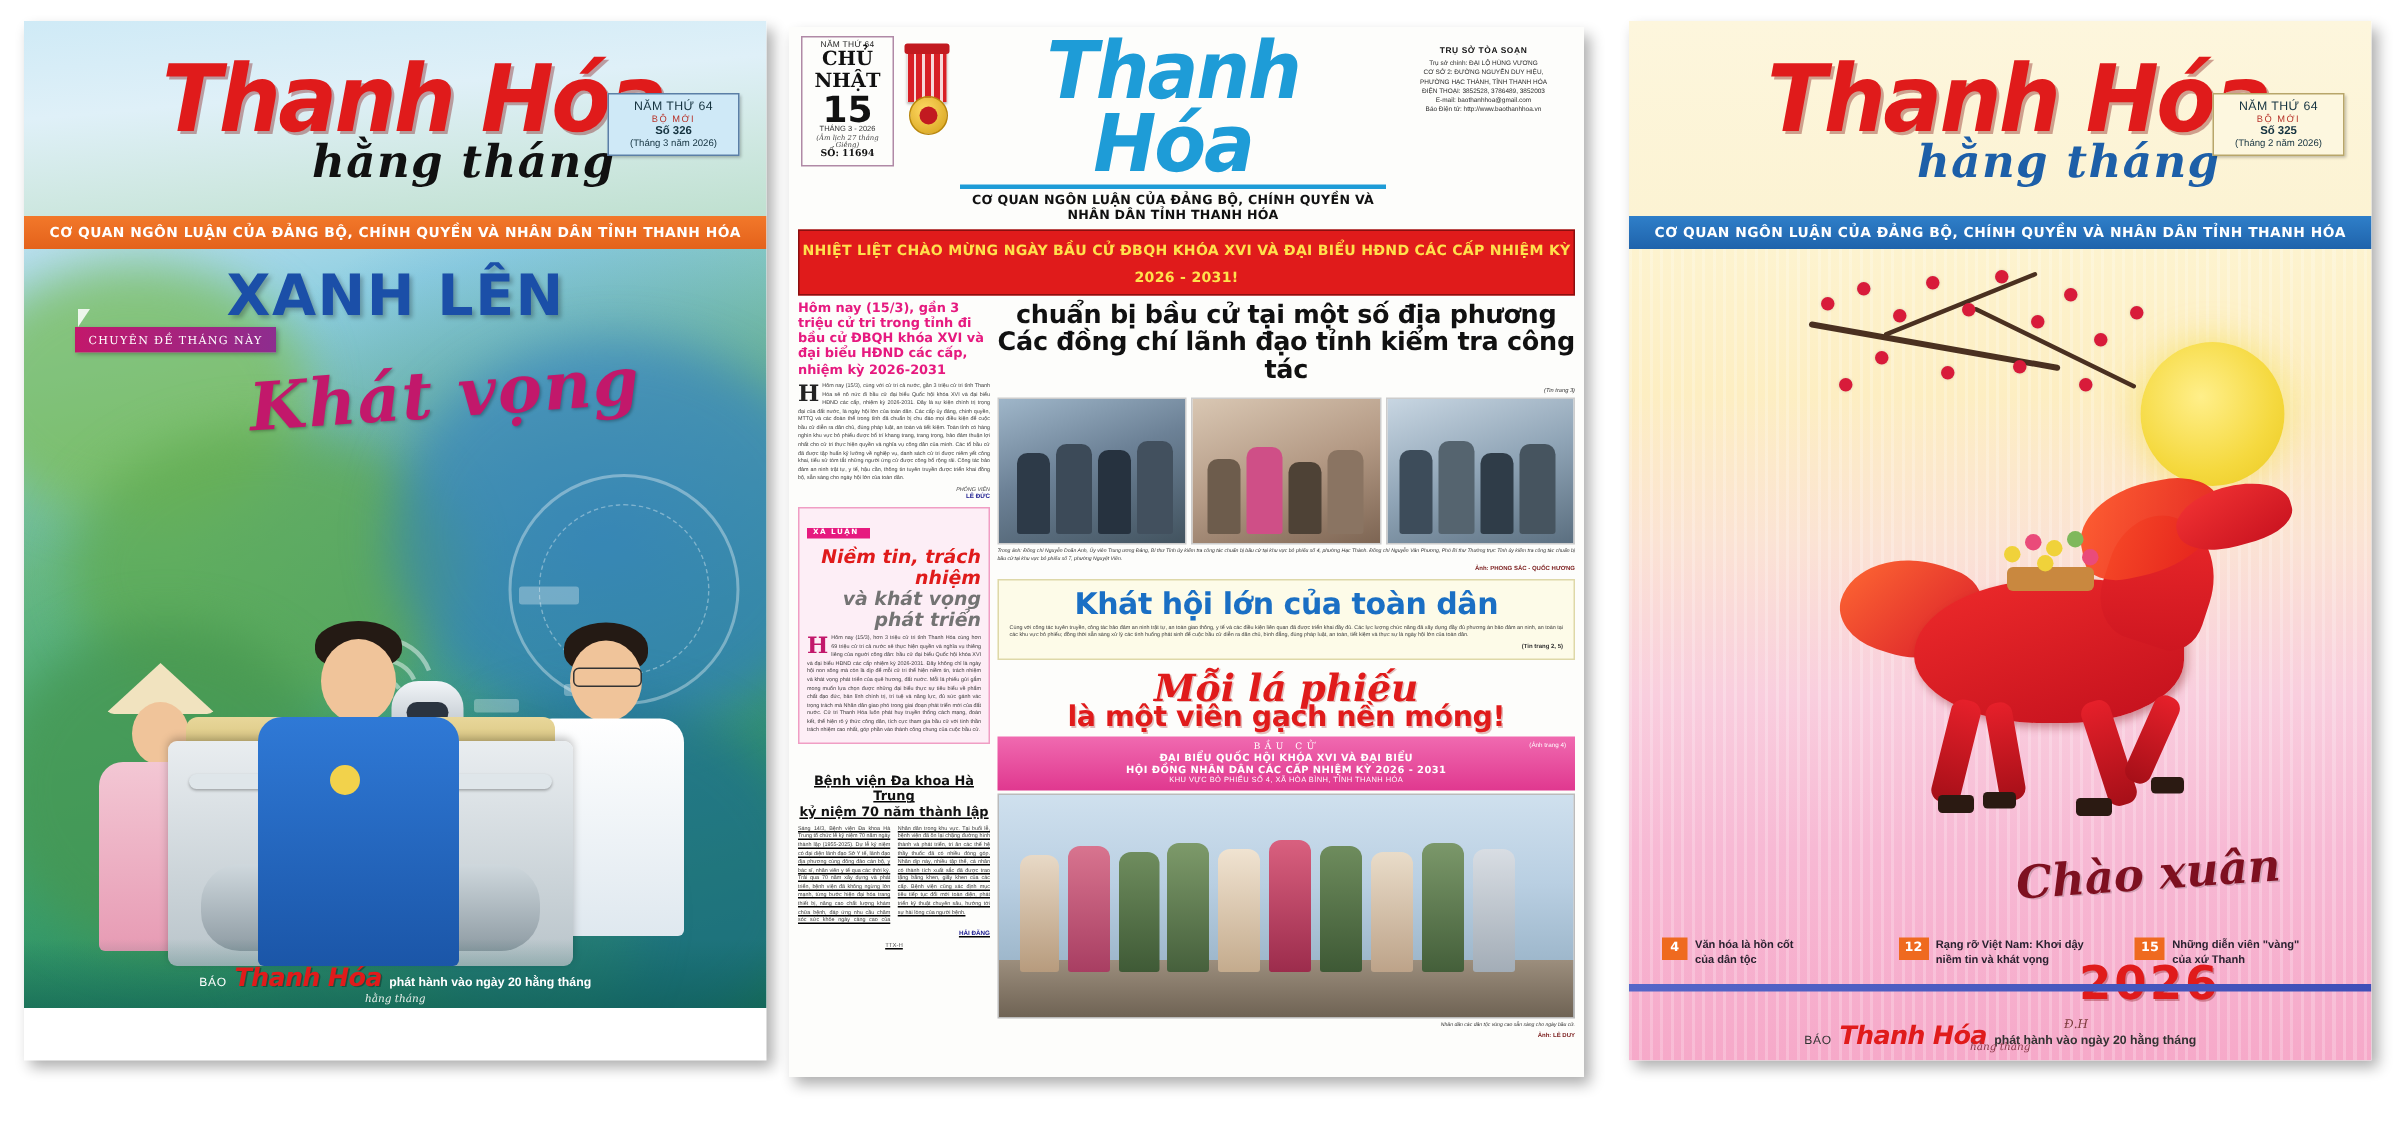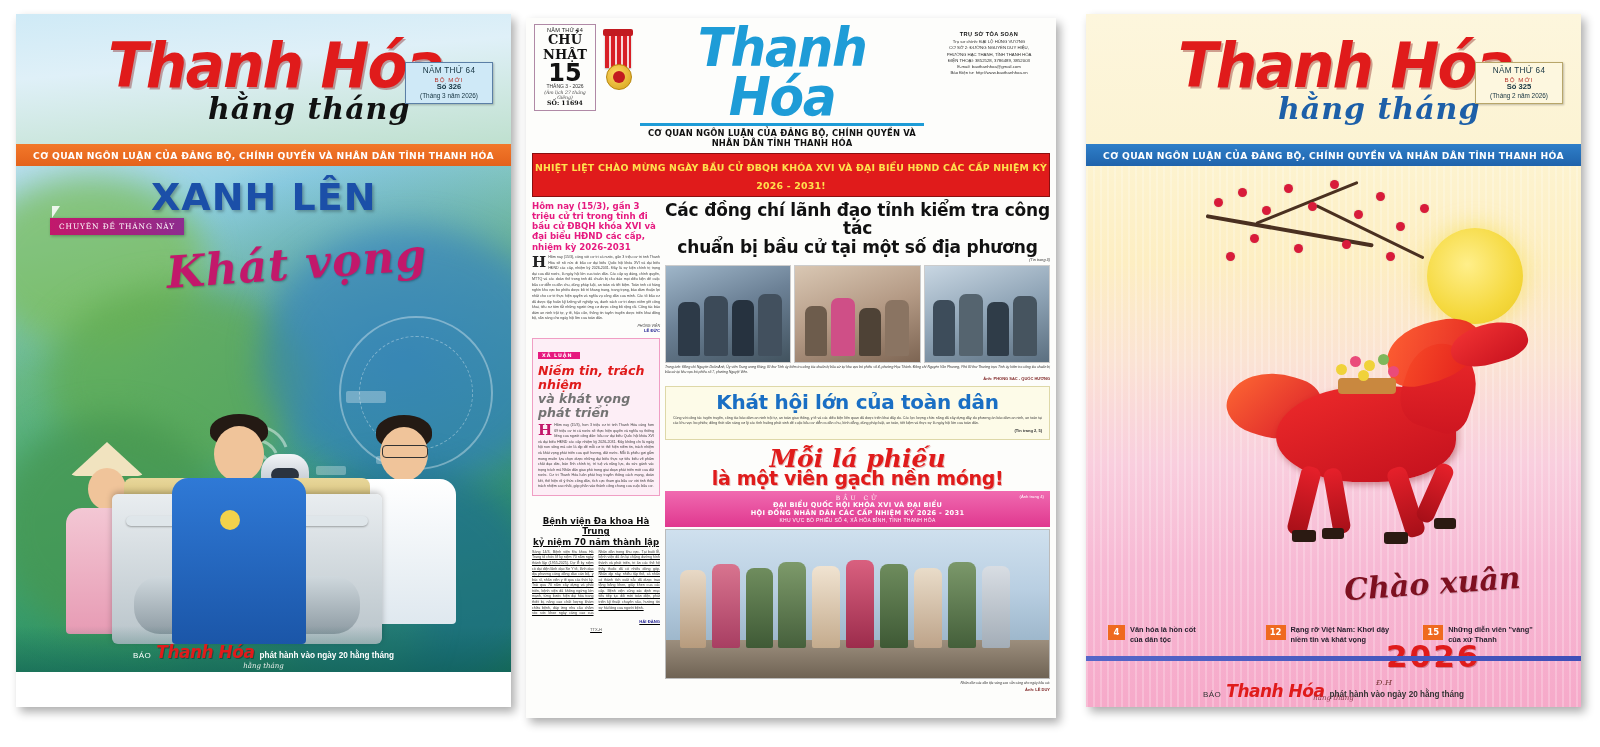--- a/index.html
+++ b/index.html
@@ -178,21 +178,21 @@
   .ph1{background:linear-gradient(160deg,#9fb6c9,#6c8196 45%,#42535f);}
   .ph2{background:linear-gradient(160deg,#d9c7b3,#b49a85 50%,#7d6553);}
   .ph3{background:linear-gradient(160deg,#c8d6e2,#8fa4b6 50%,#5b6f80);}
   .ph-fig{position:absolute;bottom:6px;border-radius:7px 7px 2px 2px;}
   .caption{font-size:3.4px;line-height:1.5;color:#333;font-style:italic;margin-top:2px;text-align:justify;}
   .credit{text-align:right;font-size:4px;font-weight:bold;color:#7a1d1d;margin-top:1px;}
   .editorial-box{border:1px solid #f09ec4;background:#fdeef6;padding:4px 5px 5px;margin-top:5px;}
   .xaluan{display:inline-block;background:#e6197f;color:#fff;font-size:4.8px;letter-spacing:1px;
      padding:1px 7px 1px 4px;font-family:"DejaVu Sans",sans-serif;font-weight:bold;}
   .ed-title{font-family:"DejaVu Sans",sans-serif;font-weight:bold;font-style:italic;font-size:12.6px;
-     line-height:1.12;color:#e01b1b;text-align:left;margin:3px 0 3px;}
+     line-height:1.12;color:#e01b1b;text-align:right;margin:3px 0 3px;}
   .ed-title .ln2{color:#737373;}
   .cream-box{background:#fdfbe8;border:1px solid #ded8a8;margin-top:5px;padding:5px 7px 6px;}
   .cream-title{font-family:"DejaVu Sans",sans-serif;font-weight:bold;font-size:20px;color:#1a6fc4;
      text-align:center;line-height:1.05;margin-bottom:3px;letter-spacing:-.3px;}
   .script-red{font-family:"DejaVu Serif",serif;font-style:italic;font-weight:bold;font-size:25px;
      color:#e01b1b;text-align:center;line-height:1;margin-top:6px;
      text-shadow:1px 1px 0 rgba(150,0,0,.25);}
   .slab-red{font-family:"DejaVu Sans",sans-serif;font-weight:bold;font-size:19px;color:#e01b1b;
      text-align:center;line-height:1.02;letter-spacing:-.3px;margin-top:-2px;
      text-shadow:1px 1px 0 rgba(150,0,0,.25);}
@@ -425,22 +425,22 @@
             <div>kỷ niệm 70 năm thành lập</div>
           </div>
           <div class="body-txt blur twocol" style="margin-top:3px;">Sáng 14/3, Bệnh viện Đa khoa Hà Trung tổ chức lễ kỷ niệm 70 năm ngày thành lập (1955-2025). Dự lễ kỷ niệm có đại diện lãnh đạo Sở Y tế, lãnh đạo địa phương cùng đông đảo cán bộ, y bác sĩ, nhân viên y tế qua các thời kỳ. Trải qua 70 năm xây dựng và phát triển, bệnh viện đã không ngừng lớn mạnh, từng bước hiện đại hóa trang thiết bị, nâng cao chất lượng khám chữa bệnh, đáp ứng nhu cầu chăm sóc sức khỏe ngày càng cao của Nhân dân trong khu vực. Tại buổi lễ, bệnh viện đã ôn lại chặng đường hình thành và phát triển, tri ân các thế hệ thầy thuốc đã có nhiều đóng góp. Nhân dịp này, nhiều tập thể, cá nhân có thành tích xuất sắc đã được trao tặng bằng khen, giấy khen của các cấp. Bệnh viện cũng xác định mục tiêu tiếp tục đổi mới toàn diện, phát triển kỹ thuật chuyên sâu, hướng tới sự hài lòng của người bệnh.</div>
           <div class="byline">HẢI ĐĂNG</div>
           <div class="p2-pagenum">TTX-H</div>
         </div>
       </div>
 
       <div class="p2-right">
         <div class="mainhead">
+          <div>chuẩn bị bầu cử tại một số địa phương</div>
           <div>Các đồng chí lãnh đạo tỉnh kiểm tra công tác</div>
-          <div>chuẩn bị bầu cử tại một số địa phương</div>
         </div>
         <div class="mainhead-credit">(Tin trang 3)</div>
 
         <div class="photorow">
           <div class="photo ph1">
             <div class="ph-fig" style="left:12px;width:22px;height:54px;background:#2d3a48;"></div>
             <div class="ph-fig" style="left:38px;width:24px;height:60px;background:#3c4a58;"></div>
             <div class="ph-fig" style="left:66px;width:22px;height:56px;background:#26323f;"></div>
             <div class="ph-fig" style="left:92px;width:24px;height:62px;background:#42505e;"></div>
           </div>

